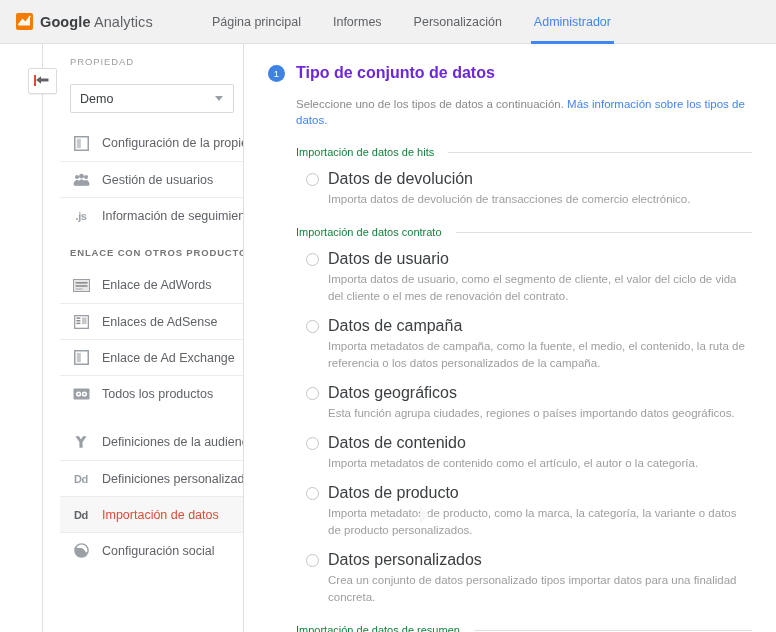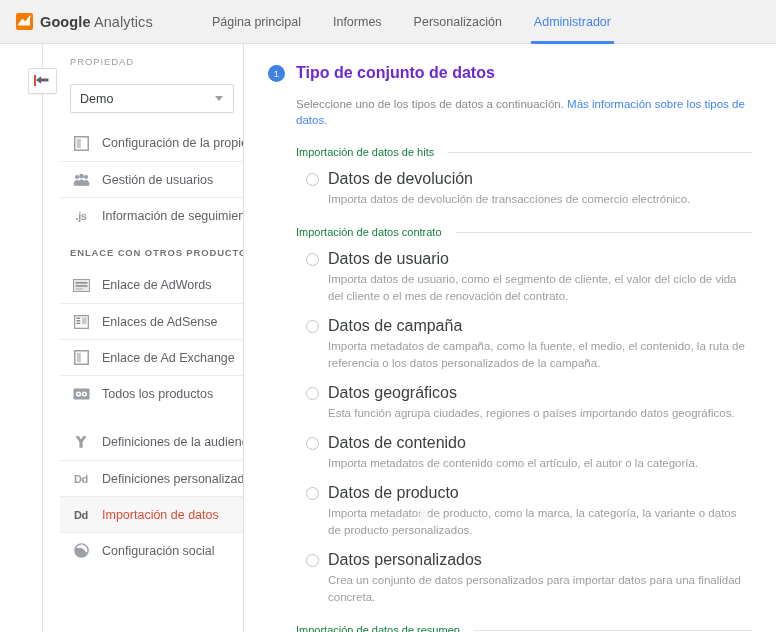--- a/index.html
+++ b/index.html
@@ -517,21 +517,21 @@
         <span class="opt-label">Datos de producto</span>
       </div>
       <div class="opt-desc">Importa metadatos de producto, como la marca, la categoría, la variante o datos de producto personalizados.</div>
     </div>
 
     <div class="opt">
       <div class="opt-row">
         <span class="radio"></span>
         <span class="opt-label">Datos personalizados</span>
       </div>
-      <div class="opt-desc">Crea un conjunto de datos personalizados para importar datos para una finalidad concreta.</div>
+      <div class="opt-desc">Crea un conjunto de datos personalizado tipos importar datos para una finalidad concreta.</div>
     </div>
   </div>
 
   <div class="group">
     <div class="group-head">
       <span>Importación de datos de resumen</span>
       <span class="rule"></span>
     </div>
     <div class="opt">
       <div class="opt-row">

